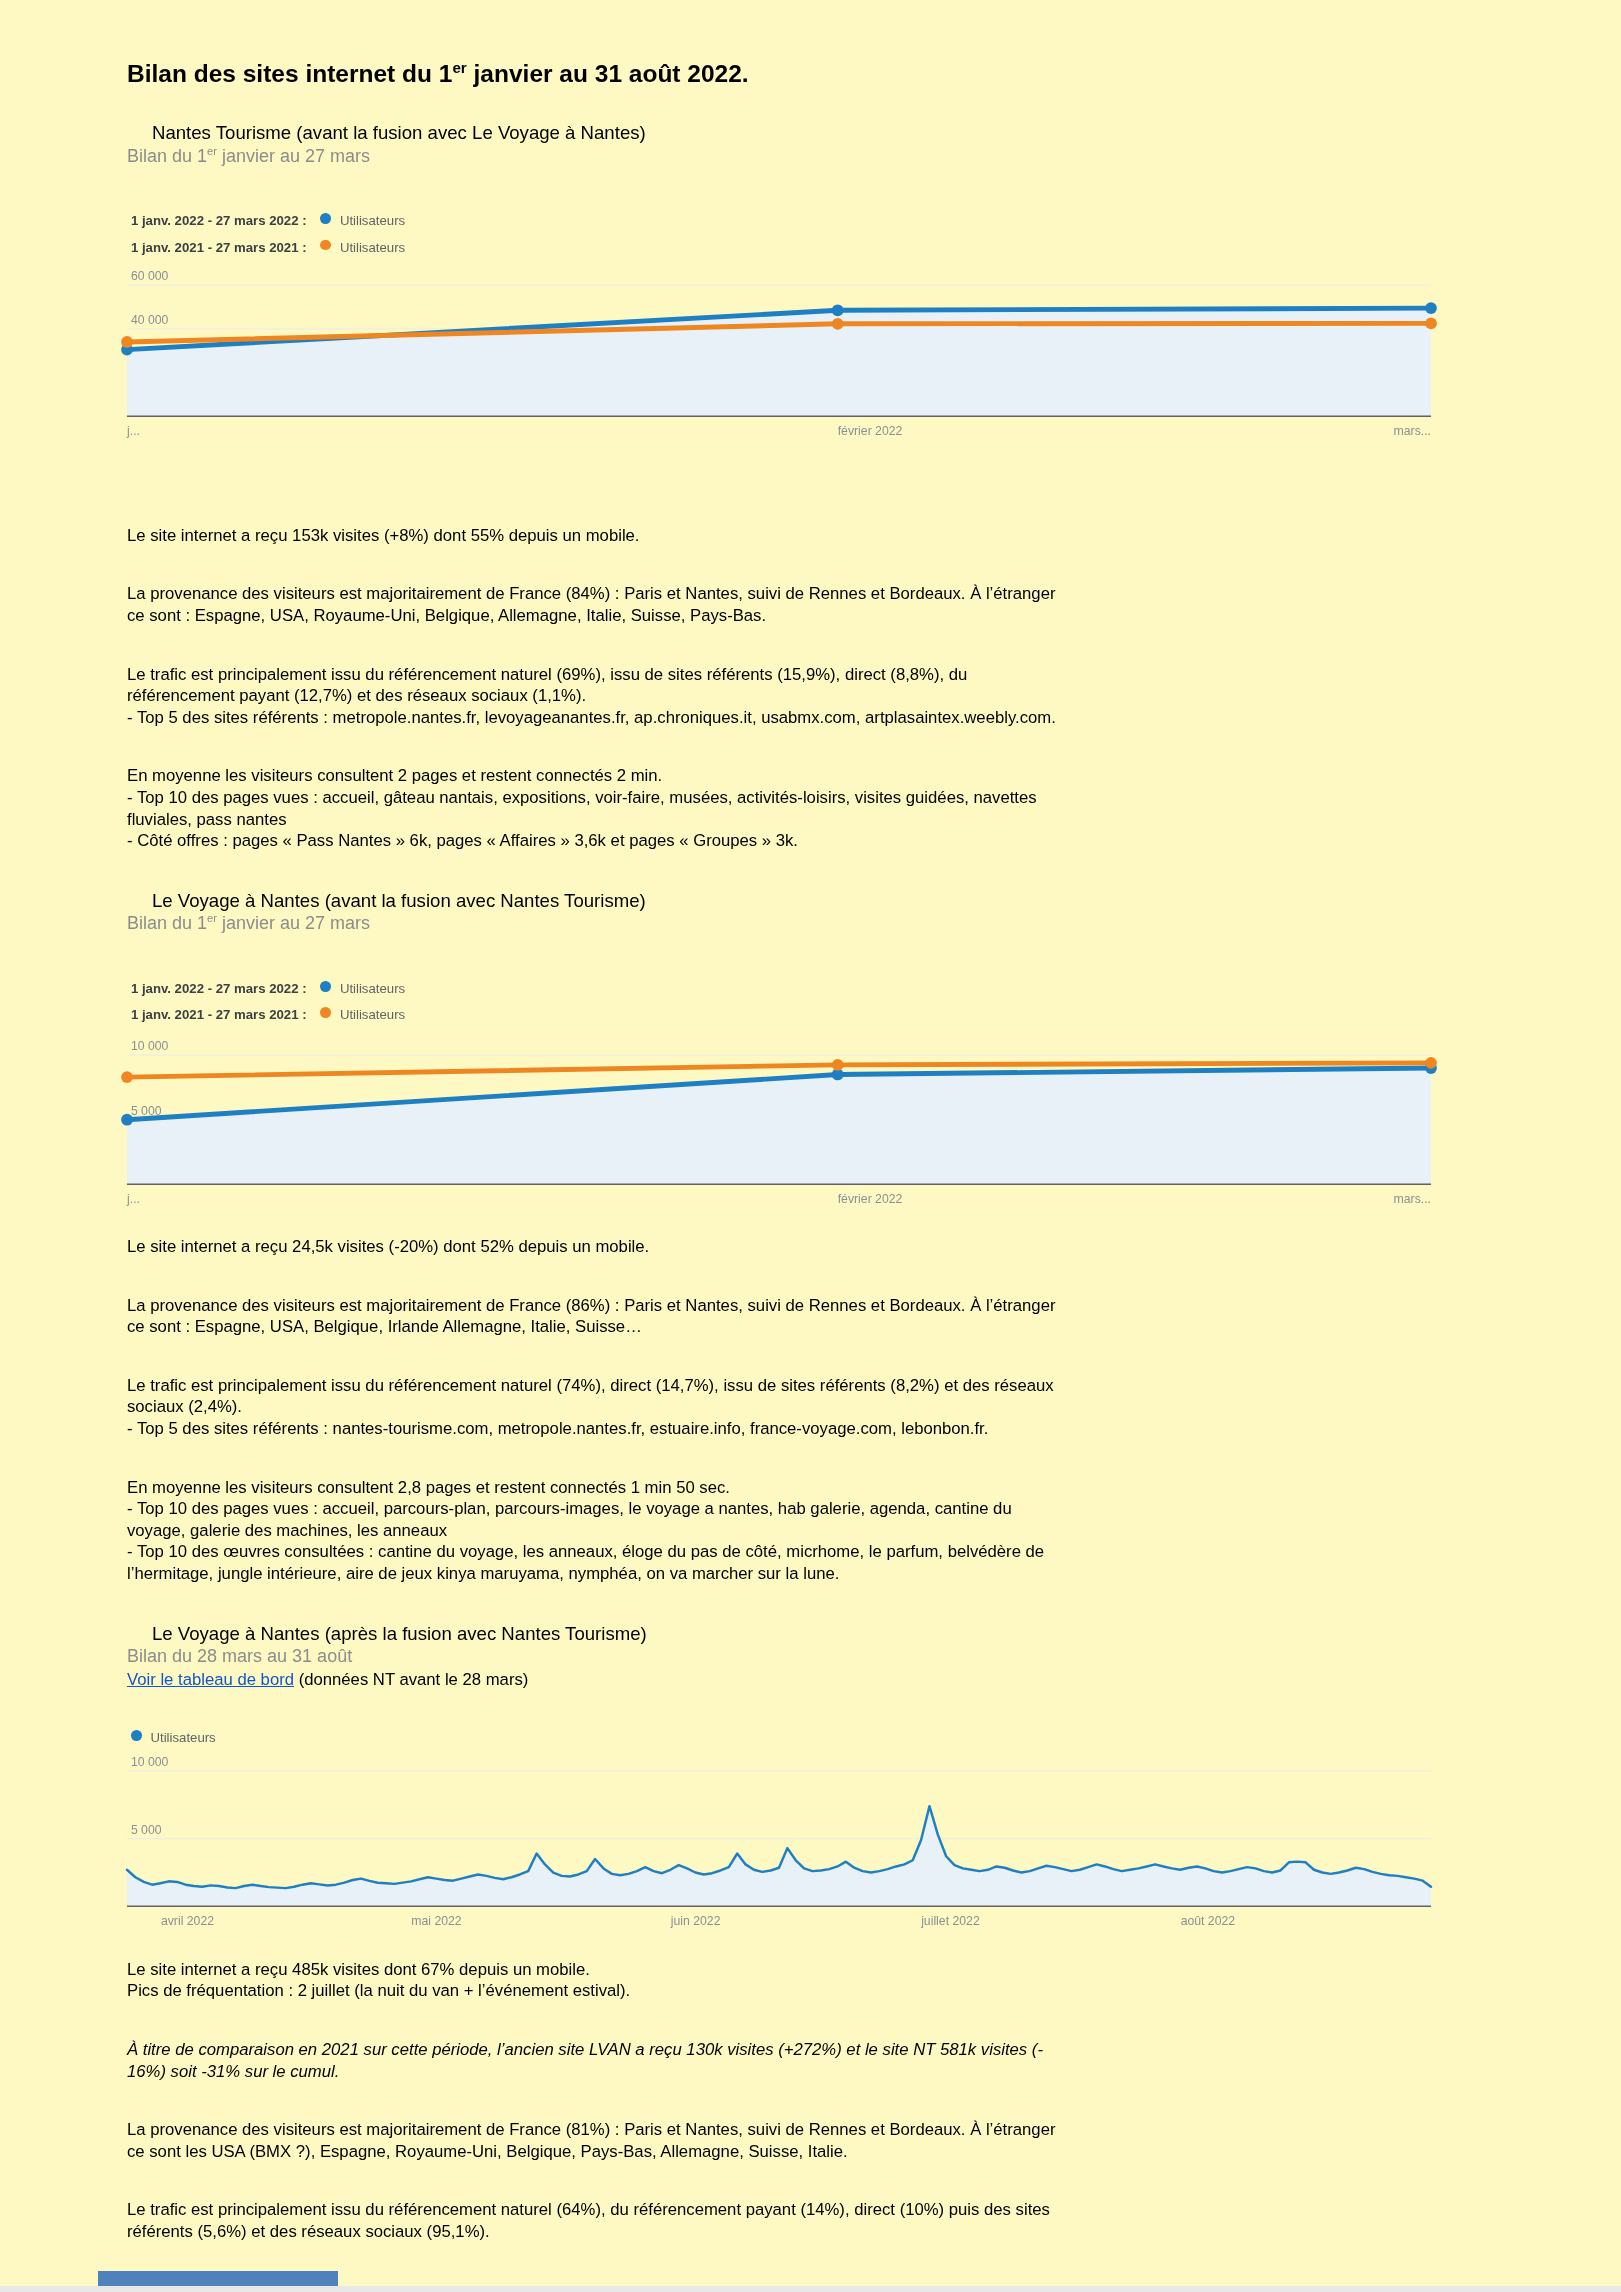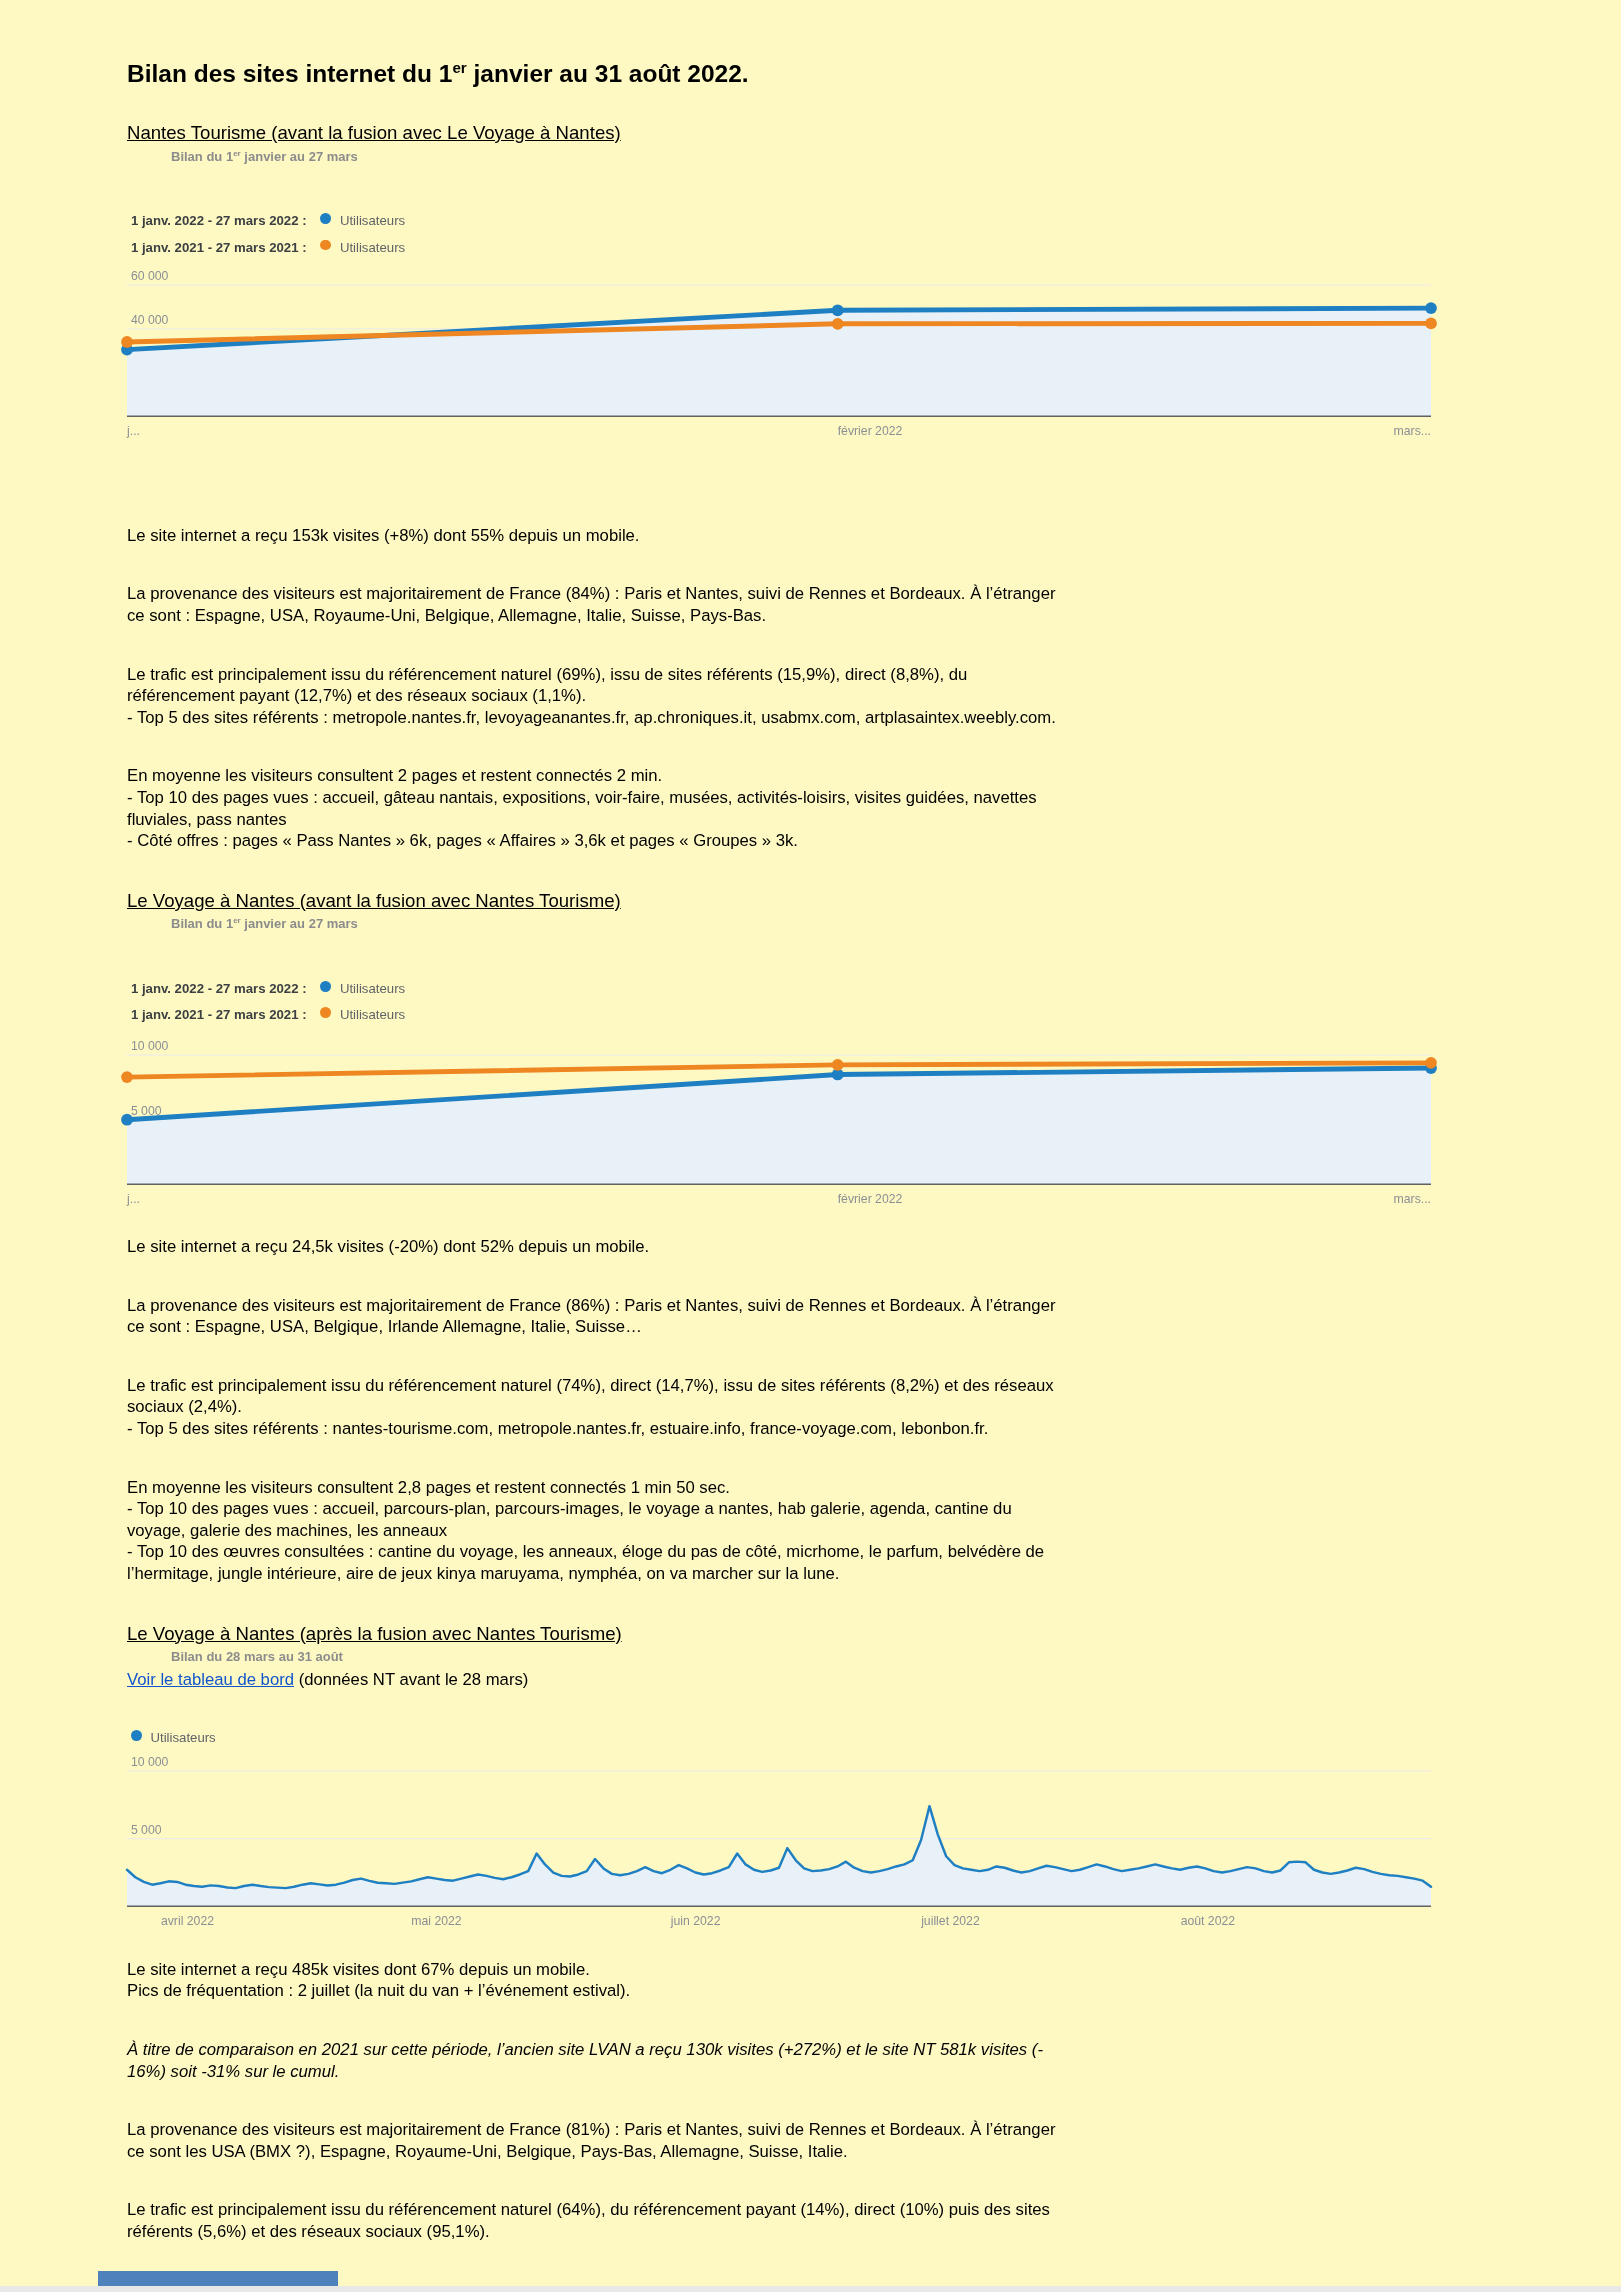--- a/index.html
+++ b/index.html
@@ -5,22 +5,22 @@
   html,body{margin:0;padding:0;background:#e8e8e8;}
   .page{
     width:1621px;height:2286px;box-sizing:border-box;position:relative;
     background:#fef9c3;margin:0 auto;overflow:hidden;
     padding:59px 69px 0 127px;
     font-family:"Liberation Sans",sans-serif;color:#000;
   }
   h1{font-size:24.5px;line-height:29px;margin:0 0 23.5px 0;font-weight:bold;}
   sup{font-size:62%;vertical-align:super;line-height:0;}
   .sec-head{font-size:18.6px;line-height:23.5px;margin-top:33px;}
-  .sec-head .underlined{text-decoration:underline;}
-  .sec-sub{font-size:13px;line-height:23.5px;font-weight:bold;color:#8c8c8c;margin-left:44px;}
+  .sec-head .underlined{margin-left:25px;}
+  .sec-sub{font-size:18px;line-height:23.5px;font-weight:normal;color:#8c8c8c;}
   .link-line{font-size:16.7px;line-height:22.5px;}
   a.doclink{cursor:pointer;}
   .legend{margin-top:45px;margin-bottom:7.8px;padding-left:3.9px;}
   .legend.single{margin-top:39px;}
   .lg-row{display:flex;height:26.5px;font-size:13.2px;}
   .lg-period{font-weight:bold;color:#3c4043;margin-right:13.7px;}
   .lg-dot{width:10.8px;height:10.8px;border-radius:50%;display:inline-block;margin-right:8.8px;flex:0 0 auto;}
   .lg-name{color:#5f6368;}
   .chart{display:block;overflow:visible;margin-top:3.9px;}
   .chart text{font-family:"Liberation Sans",sans-serif;}

